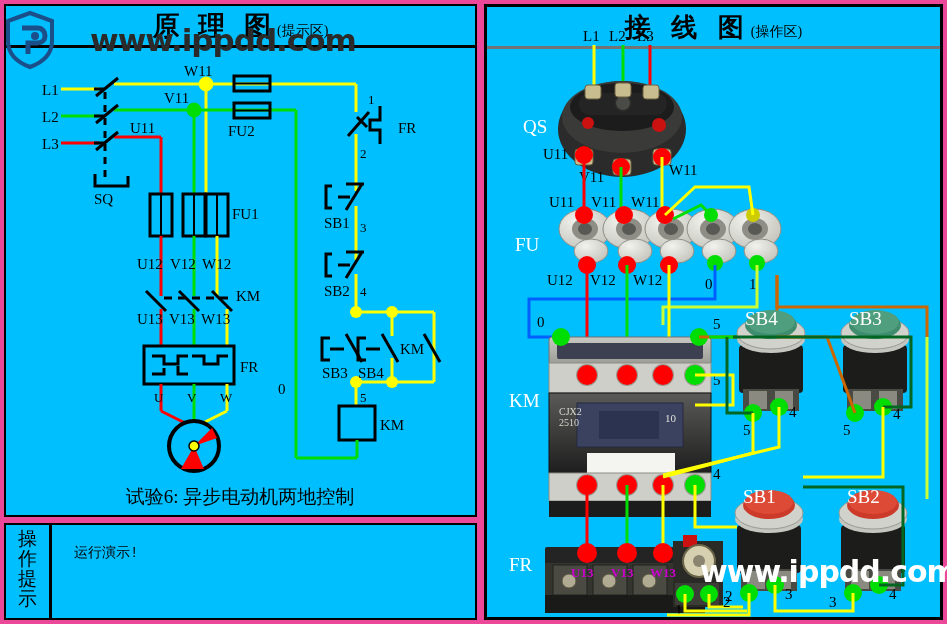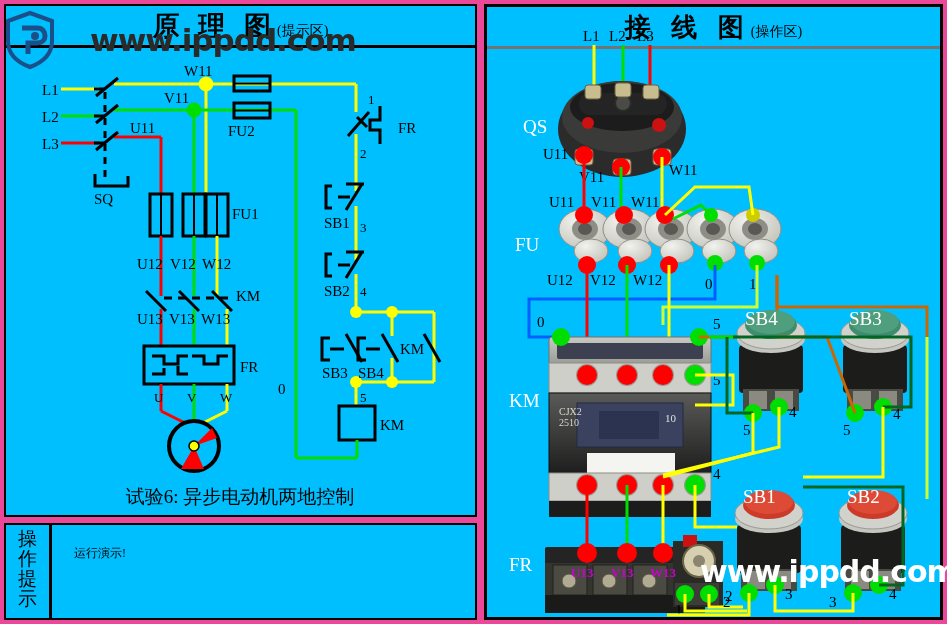--- a/index.html
+++ b/index.html
@@ -21,21 +21,21 @@
      border-bottom:3px solid #737373;box-sizing:border-box;}
   #right-title{position:absolute;left:0;top:3px;width:100%;text-align:center;
      font-size:26px;font-weight:bold;letter-spacing:7px;color:#000;}
 
   
   #hint-panel{position:absolute;left:4px;top:523px;width:473px;height:97px;
      background:#00bfff;border:2px solid #000;box-sizing:border-box;display:flex;}
   #hint-label{width:46px;border-right:3px solid #000;box-sizing:border-box;
      display:flex;flex-direction:column;align-items:center;justify-content:flex-start;
      padding-top:4px;font-size:19px;line-height:20px;color:#000;}
-  #hint-body{flex:1;padding:13px 0 0 22px;font-size:12px;line-height:30px;color:#000;}
+  #hint-body{flex:1;padding:13px 0 0 22px;font-size:14px;line-height:30px;color:#000;font-family:Liberation Mono, monospace;}
 
   
   .dg{position:absolute;left:0;top:0;}
 
   
   .wm{position:absolute;font-family:"DejaVu Sans",sans-serif;font-weight:bold;
       pointer-events:none;white-space:nowrap;margin-left:32px;}
   #wm-top{left:58px;top:22px;font-size:31px;color:#2a2a2a;letter-spacing:-1px;}
   #wm-bot{left:668px;top:554px;font-size:30px;color:#fff;letter-spacing:-1px;}
 

